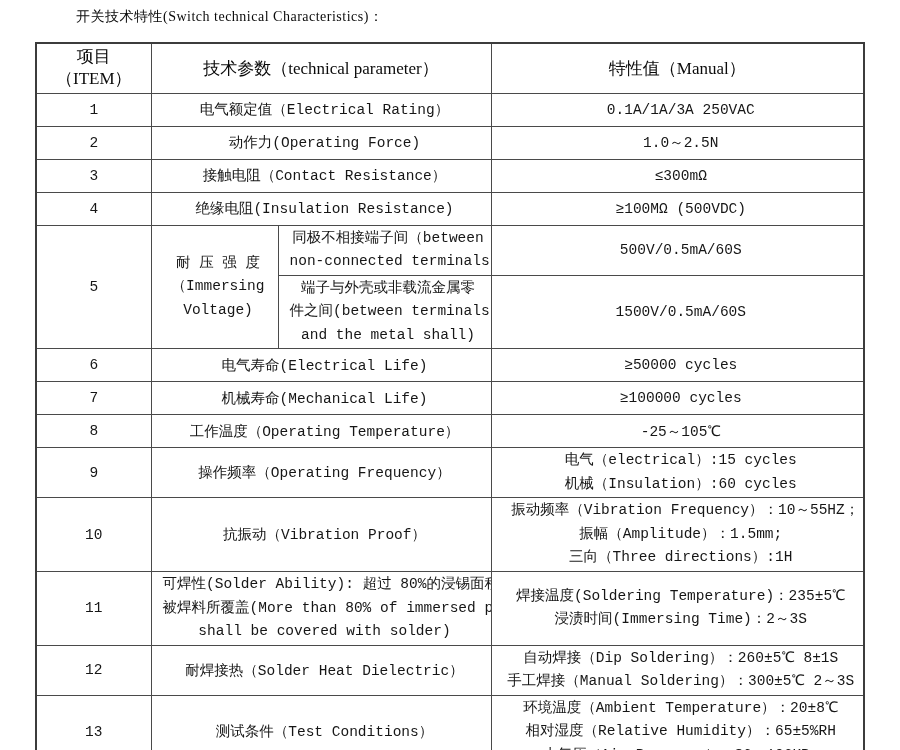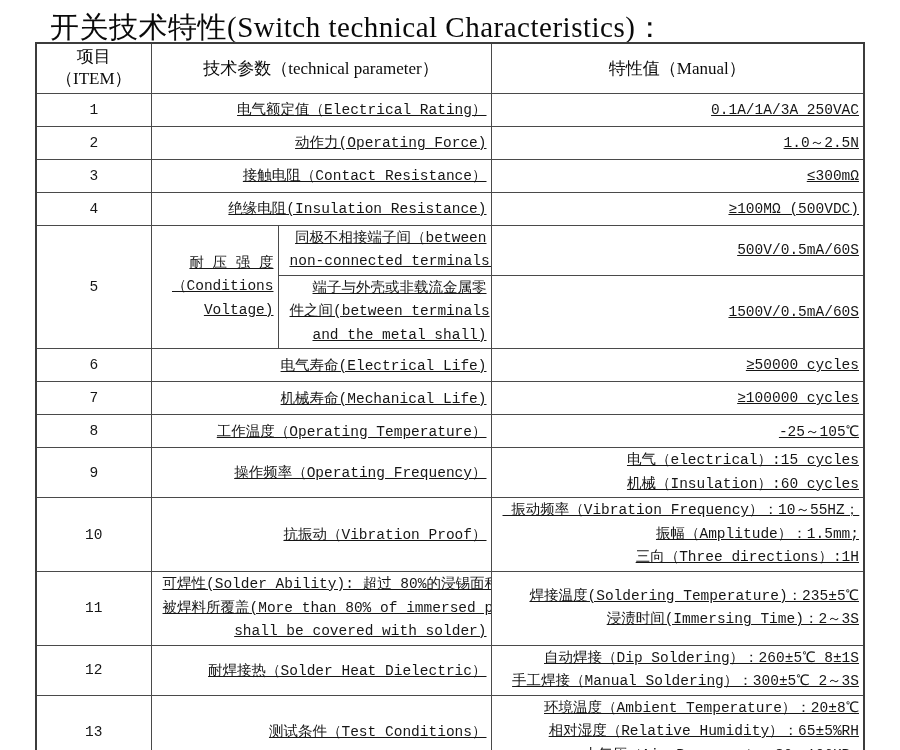--- a/index.html
+++ b/index.html
@@ -1,32 +1,32 @@
 <!DOCTYPE html>
 <html><head>
 <meta charset="utf-8">
 <style>
   html,body{margin:0;padding:0;background:#ffffff;}
   body{width:900px;height:750px;position:relative;overflow:hidden;
        font-family:"Liberation Sans",sans-serif;color:#111;}
-  .title{position:absolute;left:50px;top:8px;font-size:29px;
+  .title{position:absolute;left:76px;top:8px;font-size:14px;
          font-family:"Liberation Serif","DejaVu Serif",serif;color:#0a0a0a;
          white-space:pre;letter-spacing:0.5px;}
   table.spec{position:absolute;left:35px;top:42px;width:828px;
              border-collapse:collapse;table-layout:fixed;
              border:2px solid #3c3c3c;}
   td{border:1px solid #4a4a4a;padding:1px 6px;overflow:hidden;
      font-family:"Liberation Mono","DejaVu Sans Mono",monospace;
      font-size:14.5px;color:#161616;vertical-align:middle;}
   td.th{text-align:center;
         font-family:"Liberation Serif","DejaVu Serif",serif;
         font-size:17px;color:#0a0a0a;}
   td.th .ln{line-height:22px;white-space:pre;}
   td.item{text-align:center;}
-  td.param,td.val,td.sub{text-align:right;padding-left:11px;padding-right:4px;text-decoration:underline;}
+  td.param,td.val,td.sub{text-align:center;padding-left:11px;padding-right:4px;}
   .ln{white-space:pre;line-height:23.5px;}
   tr.h50{height:50px;} tr.h33{height:33px;} tr.h46{height:46px;}
   tr.h71{height:71px;} tr.h47{height:47px;} tr.h74{height:74px;}
 </style>
 </head>
 <body>
 
 <div class="title">开关技术特性(Switch technical Characteristics)：</div>
 
 <table class="spec">
@@ -68,21 +68,21 @@
   <tr class="h33">
     <td class="item">4</td>
     <td class="param" colspan="2">绝缘电阻(Insulation Resistance)</td>
     <td class="val">≥100MΩ (500VDC)</td>
   </tr>
 
   <tr class="h46">
     <td class="item" rowspan="2">5</td>
     <td class="param" rowspan="2">
       <div class="ln">耐 压 强 度</div>
-      <div class="ln">（Conditions</div>
+      <div class="ln">（Immersing</div>
       <div class="ln">Voltage)</div>
     </td>
     <td class="sub">
       <div class="ln">同极不相接端子间（between</div>
       <div class="ln">non-connected terminals）</div>
     </td>
     <td class="val">500V/0.5mA/60S</td>
   </tr>
   <tr class="h71">
     <td class="sub">

